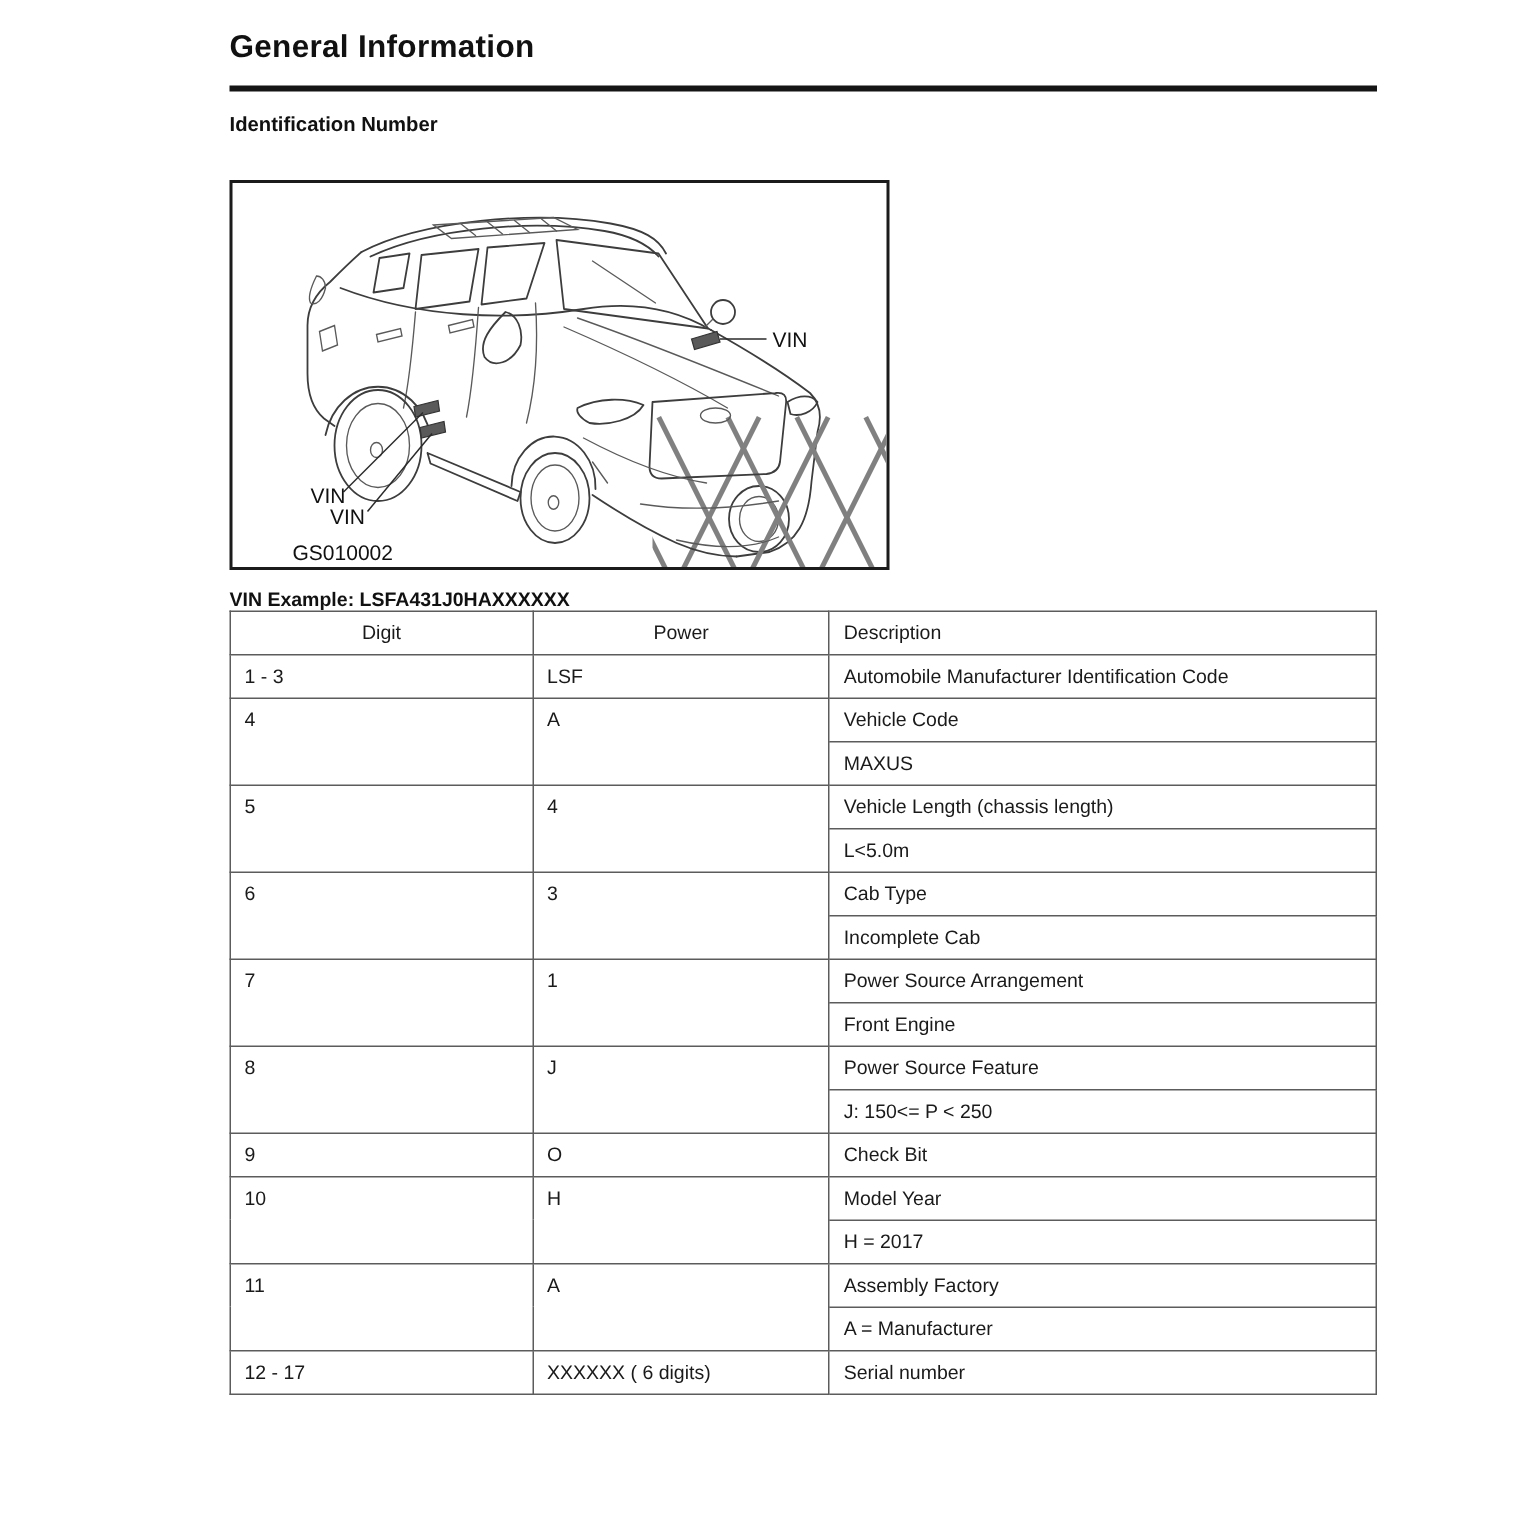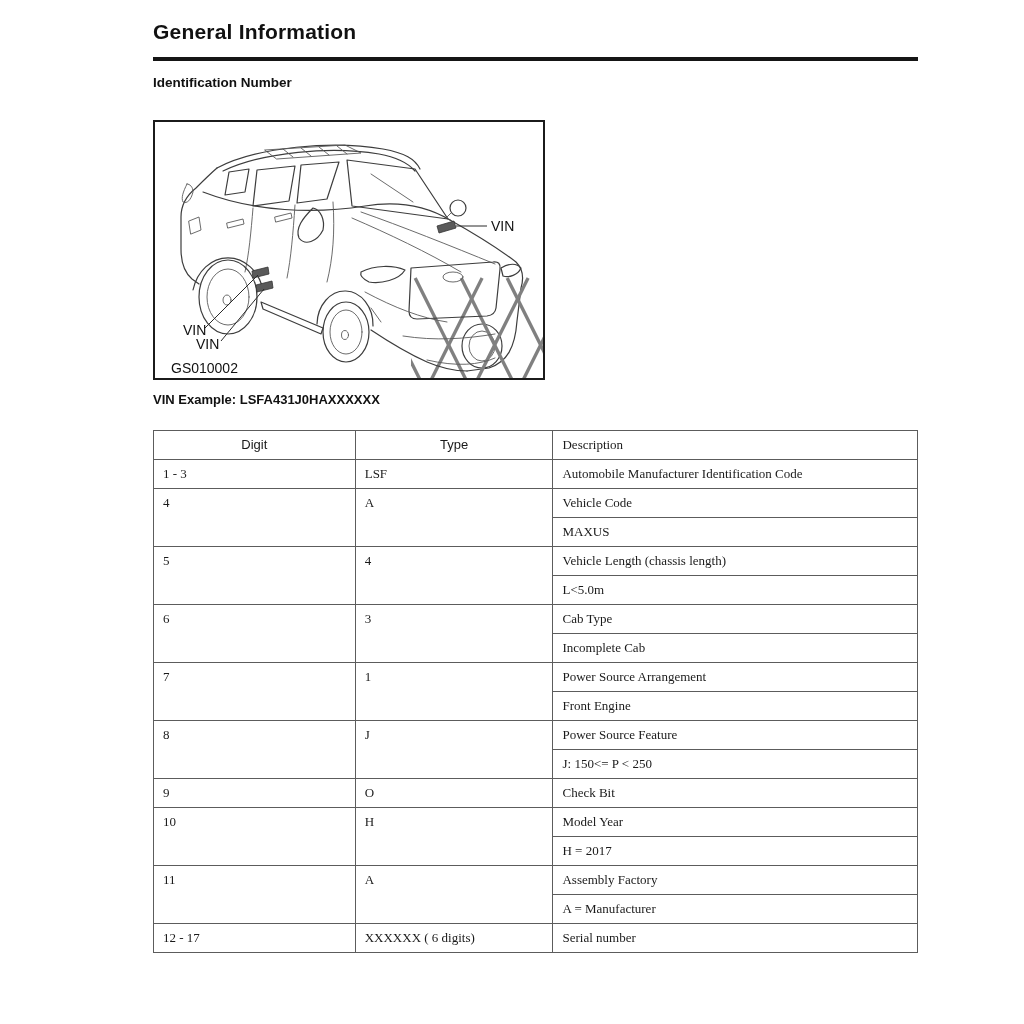--- a/index.html
+++ b/index.html
@@ -3,29 +3,29 @@
 <meta charset="utf-8">
 <style>
   * { margin:0; padding:0; box-sizing:border-box; }
   html,body { width:1024px; height:1024px; background:#ffffff; overflow:hidden;
     font-family:"Liberation Sans", sans-serif; color:#1a1a1a; }
   .content { position:absolute; left:125px; top:0; width:765px;padding-left:28px; }
   .page-title { margin-top:20px; font-size:21px; font-weight:700; letter-spacing:.2px; color:#111; }
   .title-rule { margin-top:13px; height:4px; background:#151515; width:765px; }
   .subhead-block { margin-top:14px; }
   .subhead { font-size:13.5px; font-weight:700; line-height:16.5px; color:#111; }
-  .figure-frame { margin-top:28px; width:392px; height:260px; border:2px solid #1b1b1b; background:#fff; }
+  .figure-frame { margin-top:28px; width:440px; height:260px; border:2px solid #1b1b1b; background:#fff; }
   .figure-frame svg { display:block; width:100%; height:100%; }
   .vin-example { margin-top:12px; font-size:13px; font-weight:700; color:#111; }
   .section-head { margin-top:28px; }
-  table.vin-table { margin-top:23px; width:765px; border-collapse:collapse; font-size:13px; color:#1a1a1a; }
+  table.vin-table { width:765px; border-collapse:collapse; font-size:13px; color:#1a1a1a; }
   .vin-table th, .vin-table td { border:1px solid #5c5c5c; padding:6px 9px; line-height:16px;
     font-weight:400; vertical-align:top; background:#fff; }
   .vin-table th.center { text-align:center; }
-  .vin-table th.left, .vin-table td { text-align:left;font-family:Liberation Serif, serif; }
+  .vin-table th.left, .vin-table td { text-align:left; }
   .sketch-line { stroke:#3d3d3d; stroke-width:1.2; fill:none; stroke-linecap:round; stroke-linejoin:round; }
   .sketch-thin { stroke:#5a5a5a; stroke-width:0.9; fill:none; stroke-linecap:round; }
   .hatch { stroke:#808080; stroke-width:0.8; }
   .sticker { fill:#5a5a5a; stroke:#333; stroke-width:0.8; }
   .callout-line { stroke:#2a2a2a; stroke-width:1; }
   .fig-label { font-family:"Liberation Sans", sans-serif; font-size:14px; fill:#111; }
 </style>
 </head>
 <body>
 
@@ -139,21 +139,21 @@
 
   <table class="vin-table">
     <colgroup>
         <col style="width:202px">
         <col style="width:198px">
         <col style="width:365px">
       </colgroup>
     <thead>
       <tr>
         <th class="center">Digit</th>
-        <th class="center">Type</th>
+        <th class="center">Power</th>
         <th class="left">Description</th>
       </tr>
     </thead>
     <tbody>
       <tr>
         <td>1 - 3</td>
         <td>LSF</td>
         <td>Automobile Manufacturer Identification Code</td>
       </tr>
       <tr>

